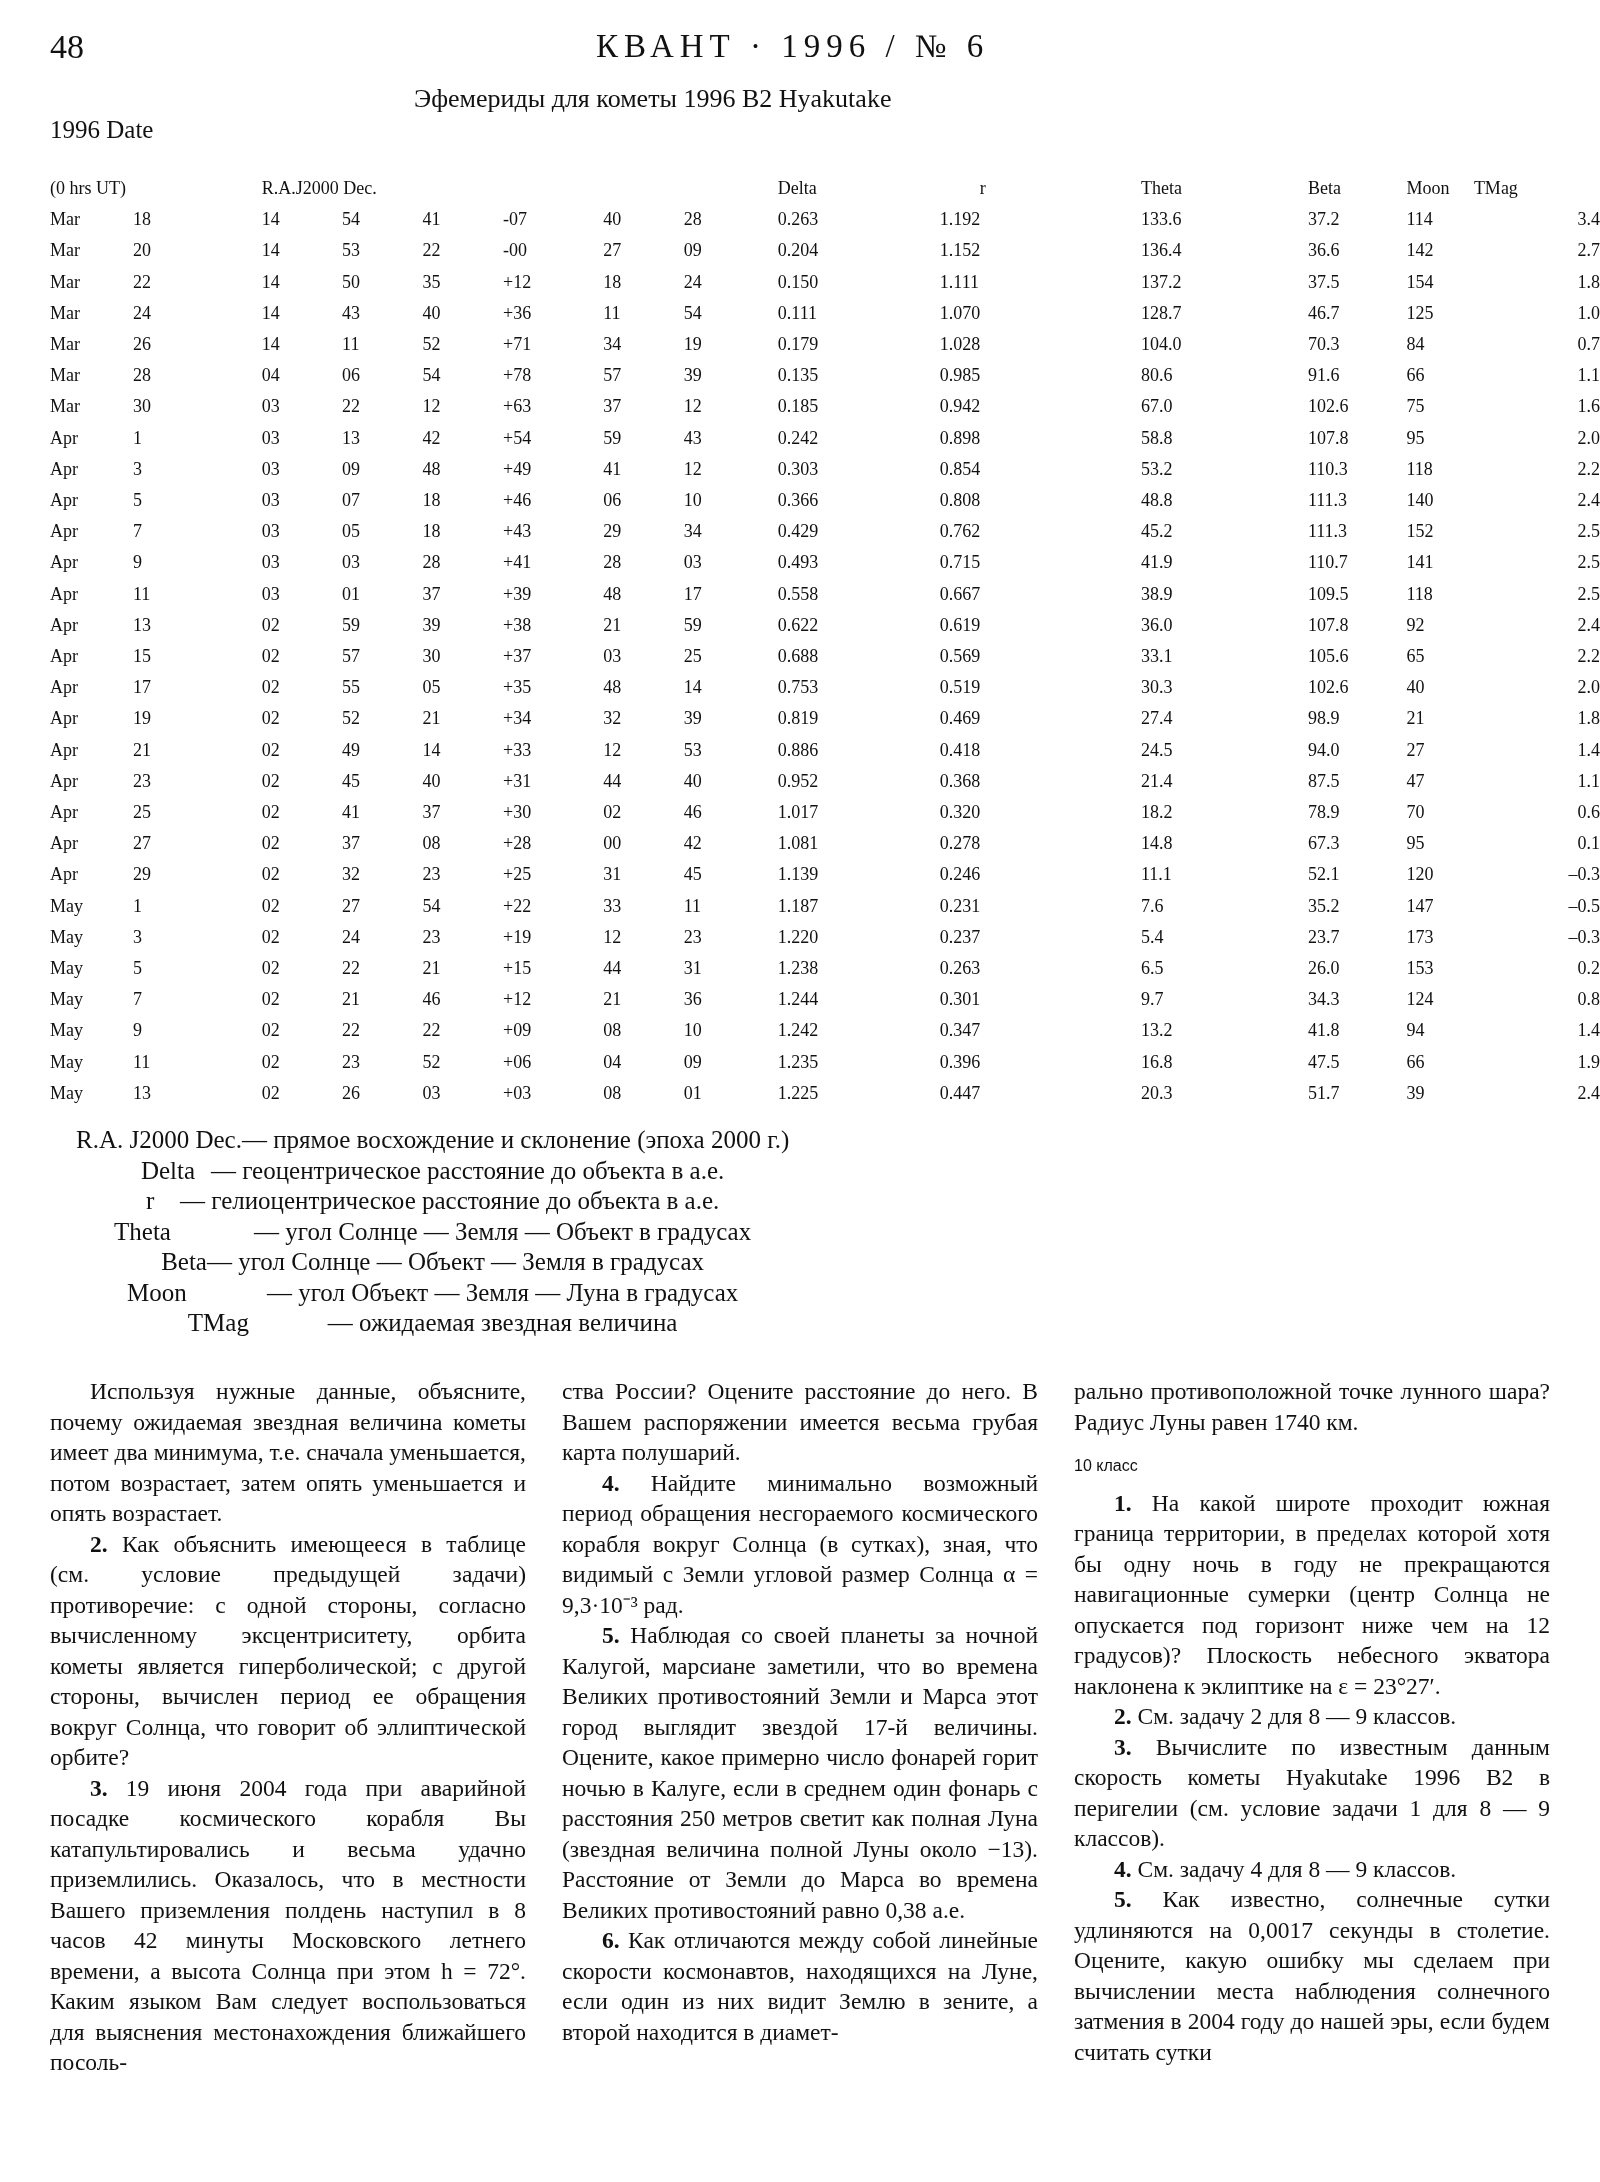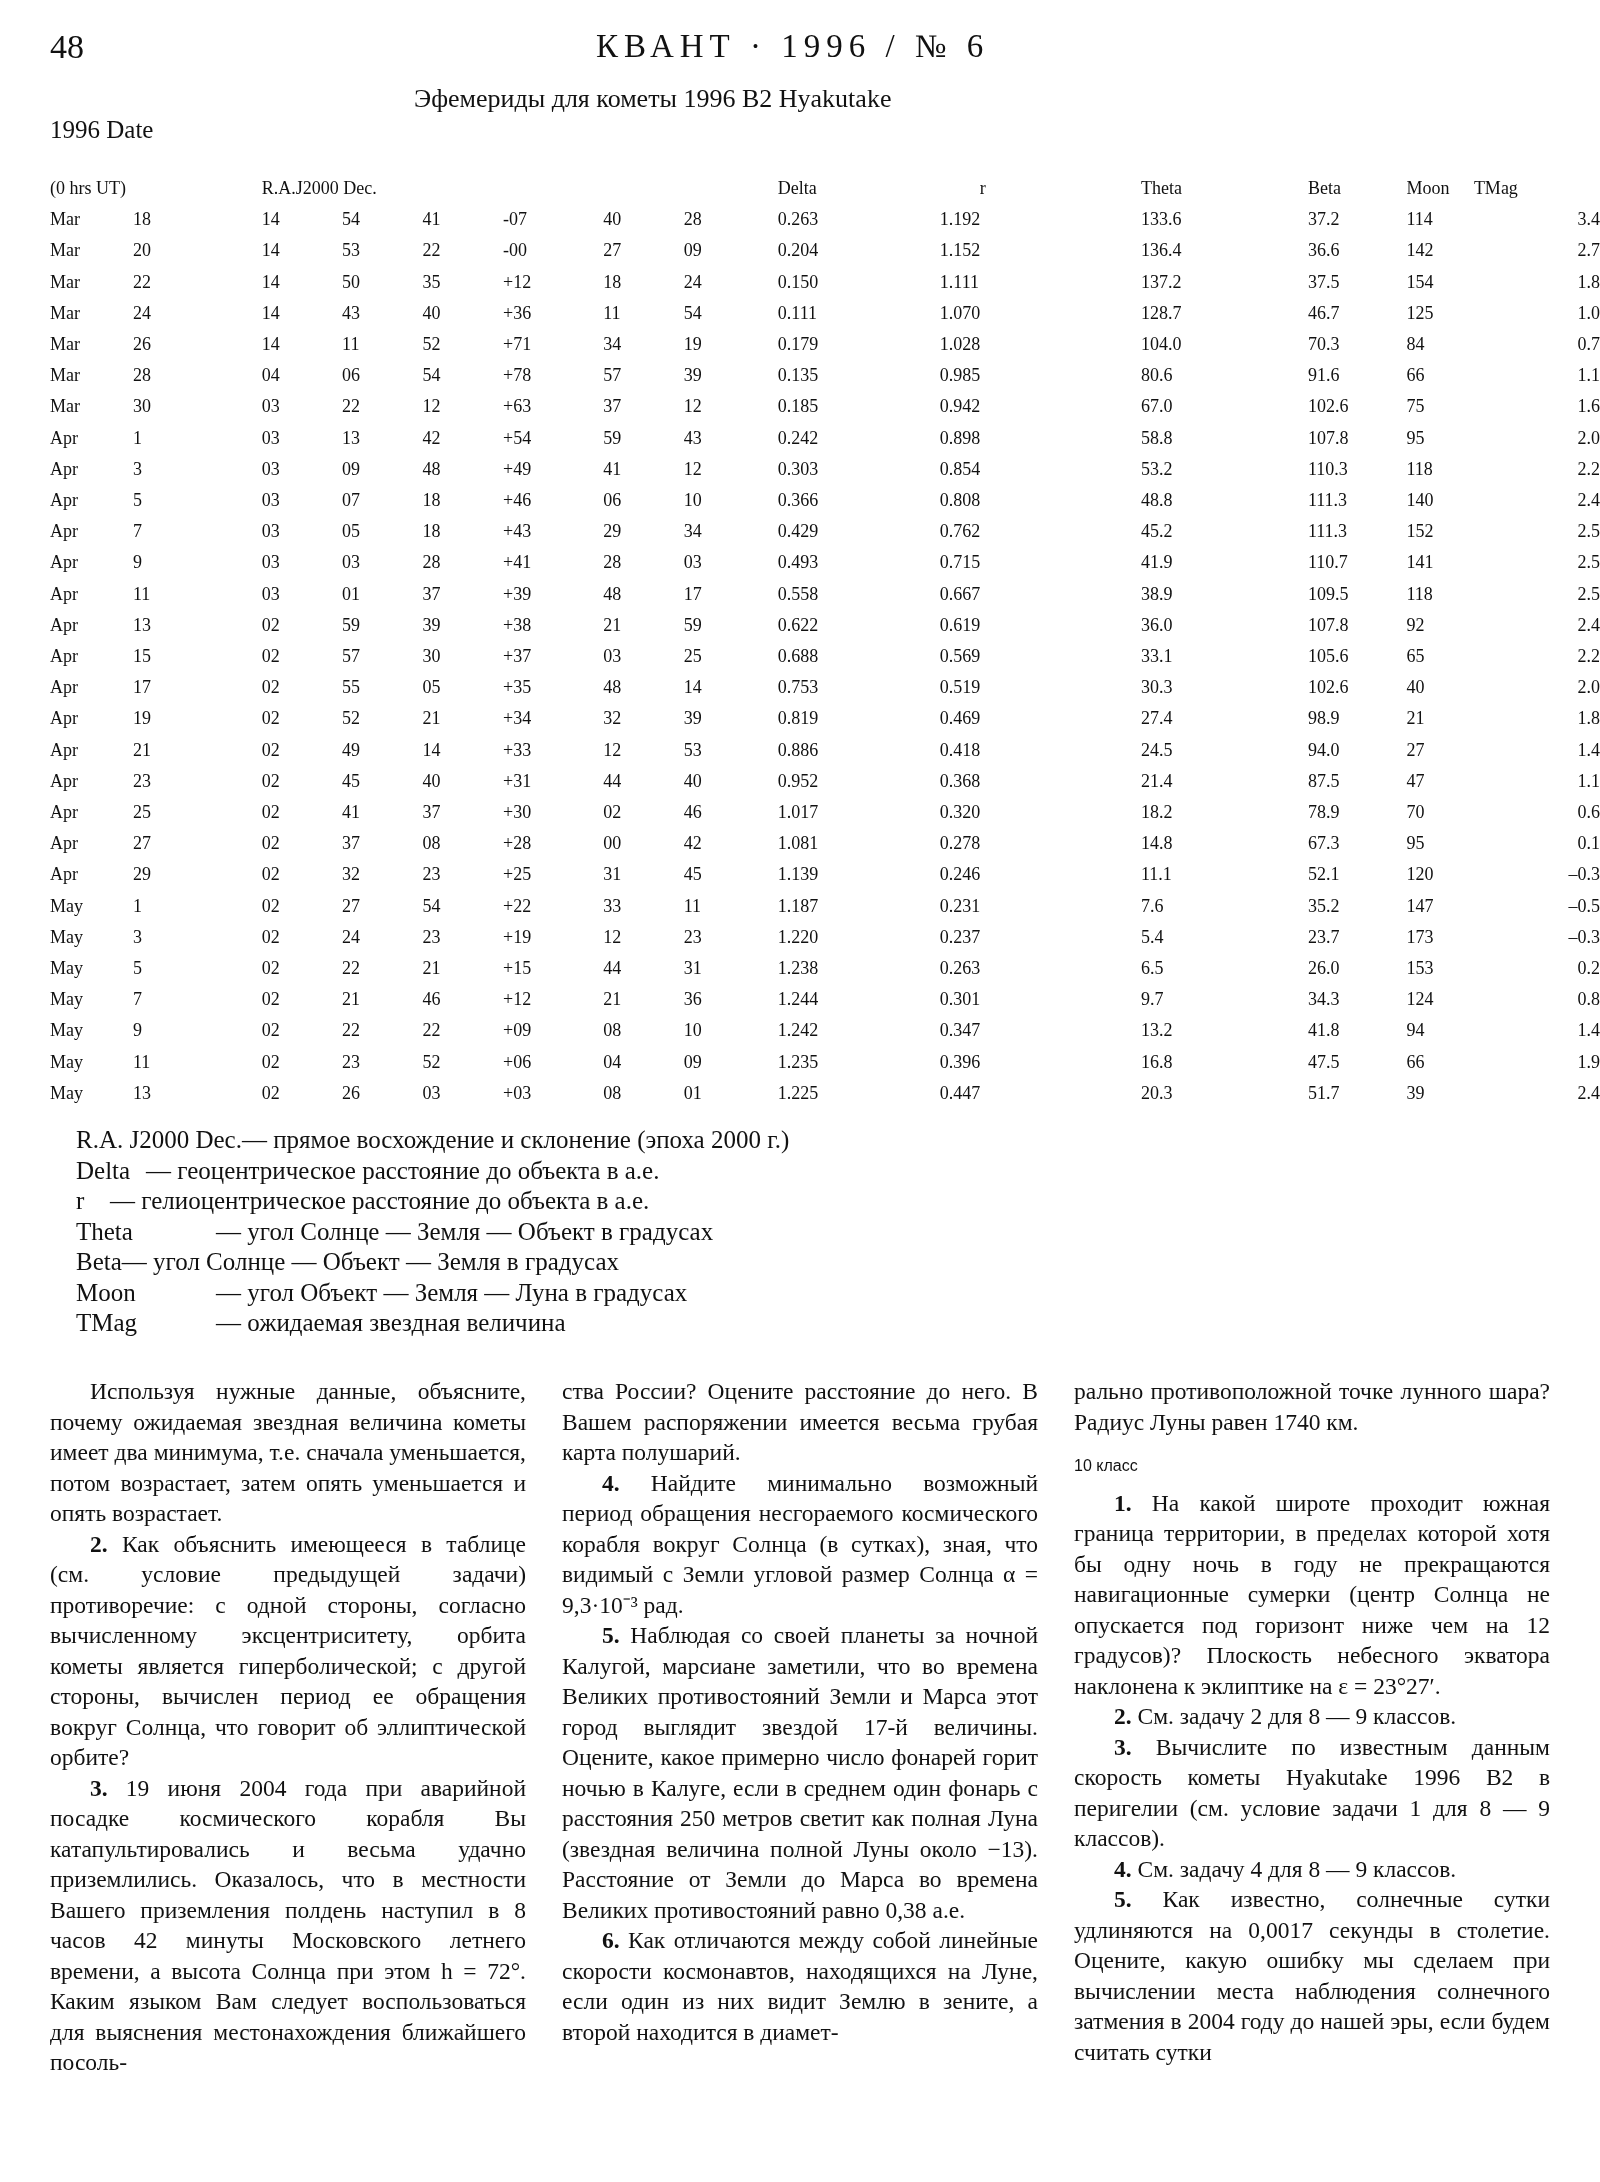--- a/index.html
+++ b/index.html
@@ -26,21 +26,21 @@
   .c-beta { width: 100px; }
   .c-moon { width: 68px; text-align: right; padding-right: 0; }
   .c-tmag { width: 128px; text-align: right; }
   th.c-moon, th.c-tmag { text-align: right; }
   td.c-moon { text-align: left; }
   td.c-tmag { text-align: right; padding-right: 10px; }
   th.c-r { padding-left: 40px !important; }
   th.c-theta { padding-left: 0; }
 
   .legend { position: absolute; left: 76px; top: 1125px; font-size: 25px; line-height: 30.5px; }
-  .legend .row { display: flex; }
+  .legend .row { display: flex; justify-content: center; }
   .legend .term { display: inline-block; }
   .legend .def { display: inline-block; }
 
   .columns { position: absolute; left: 50px; top: 1376px; width: 1500px; display: flex; gap: 36px; font-size: 23.5px; line-height: 30.5px; justify-content: center; }
   .col { width: 478px; text-align: justify; }
   .col p { margin: 0; text-indent: 0; }
   .col p.ind { text-indent: 40px; }
   .col .num { font-weight: bold; }
   .section-head { font-family: "Liberation Sans", sans-serif; font-size: 16px; margin: 14px 0 6px 0; }
 </style>

